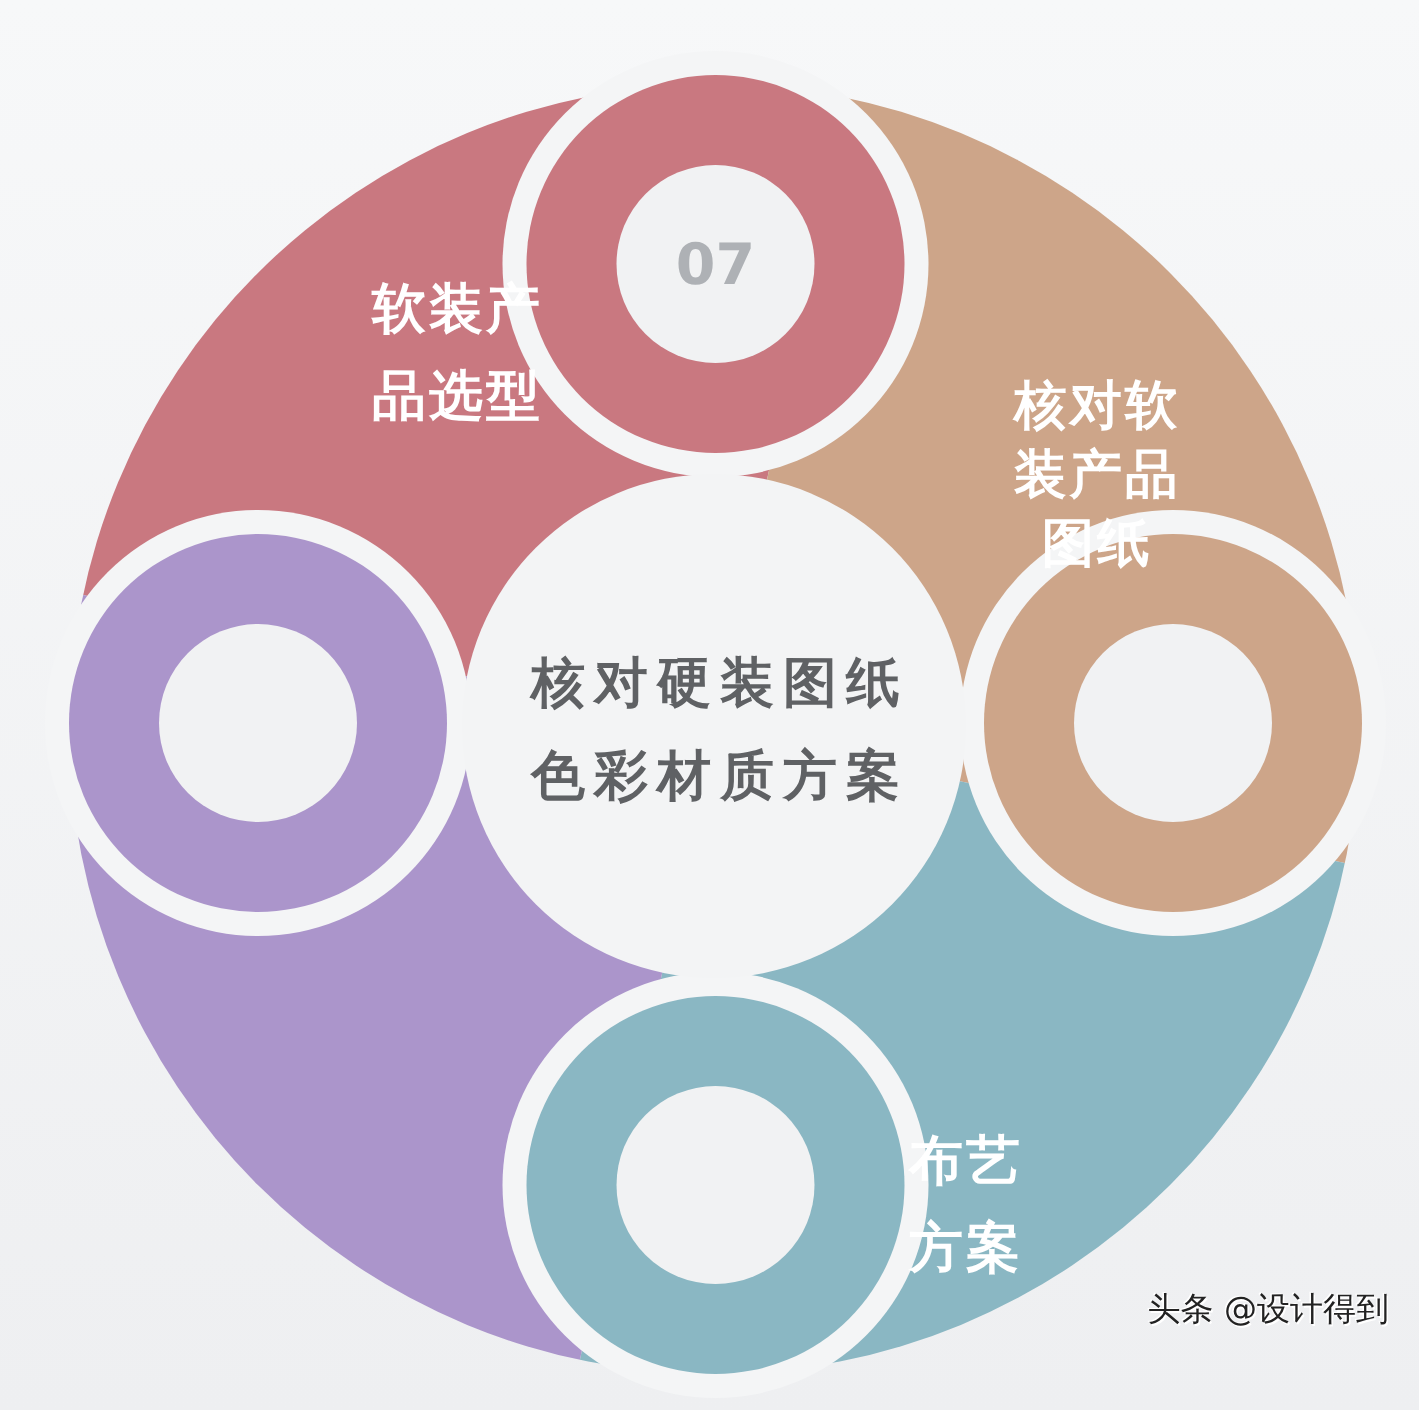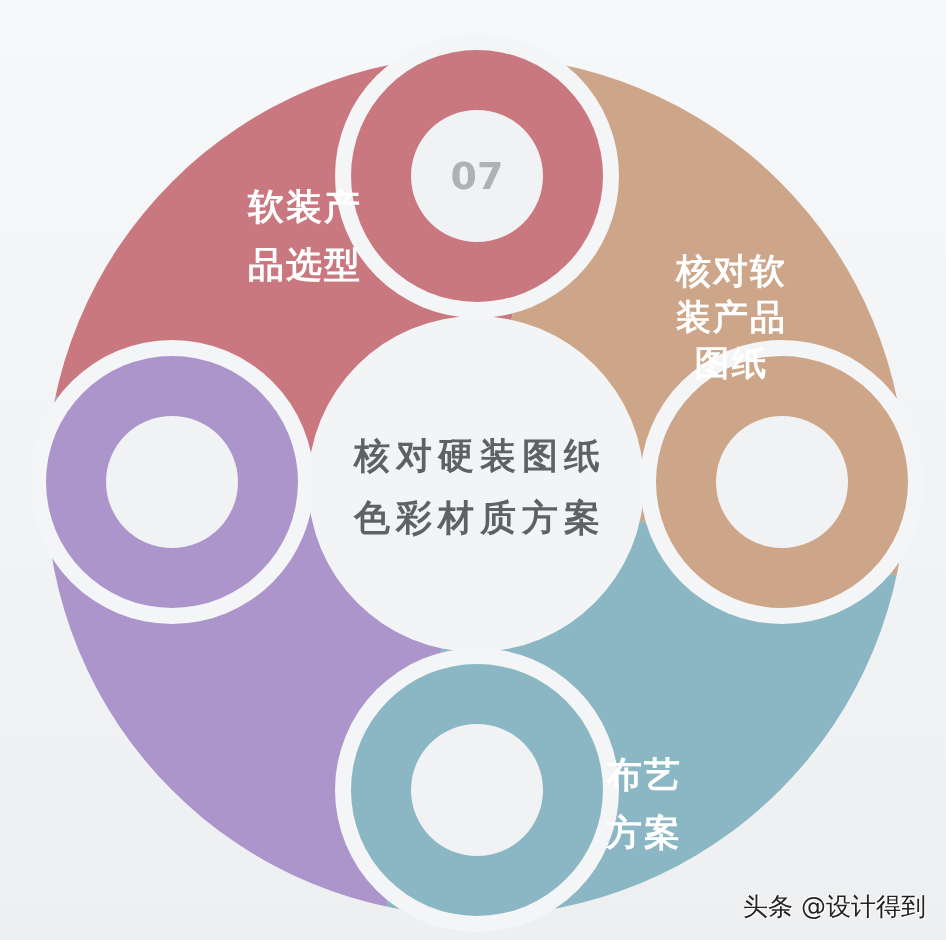--- a/index.html
+++ b/index.html
@@ -2,21 +2,21 @@
 <html><head>
 <meta charset="utf-8">
 <style>
   html,body{margin:0;padding:0;}
   body{width:946px;height:940px;overflow:hidden;background:#f3f4f5;font-family:"DejaVu Sans","Liberation Sans",sans-serif;}
   .stage{position:relative;width:946px;height:940px;background:linear-gradient(180deg,#f7f8f9 0%,#eeeff1 100%);}
   svg{position:absolute;left:0;top:0;}
   .lbl{position:absolute;color:#fff;font-weight:bold;font-size:36px;line-height:58px;letter-spacing:2px;white-space:pre;}
   .num{position:absolute;width:130px;height:130px;display:flex;align-items:center;justify-content:center;color:#aeb1b5;font-weight:bold;font-size:38px;font-family:"DejaVu Sans",sans-serif;}
   .center{position:absolute;left:330px;top:425px;width:300px;text-align:center;color:#5f6164;font-weight:bold;font-size:36px;line-height:62px;letter-spacing:6px;white-space:pre;}
-  .wm{position:absolute;right:20px;top:890px;color:#222;font-size:25px;text-shadow:1px 1px 0 #fff,-1px -1px 0 #fff;}
+  .wm{position:absolute;right:20px;top:858px;color:#222;font-size:22px;text-shadow:1px 1px 0 #fff,-1px -1px 0 #fff;}
 </style>
 </head>
 <body>
 
 <div class="stage">
   <svg width="946" height="940" viewBox="0 0 946 940">
     <defs>
       <clipPath id="big">
           <circle cx="476" cy="486" r="430"></circle>
         </clipPath>

